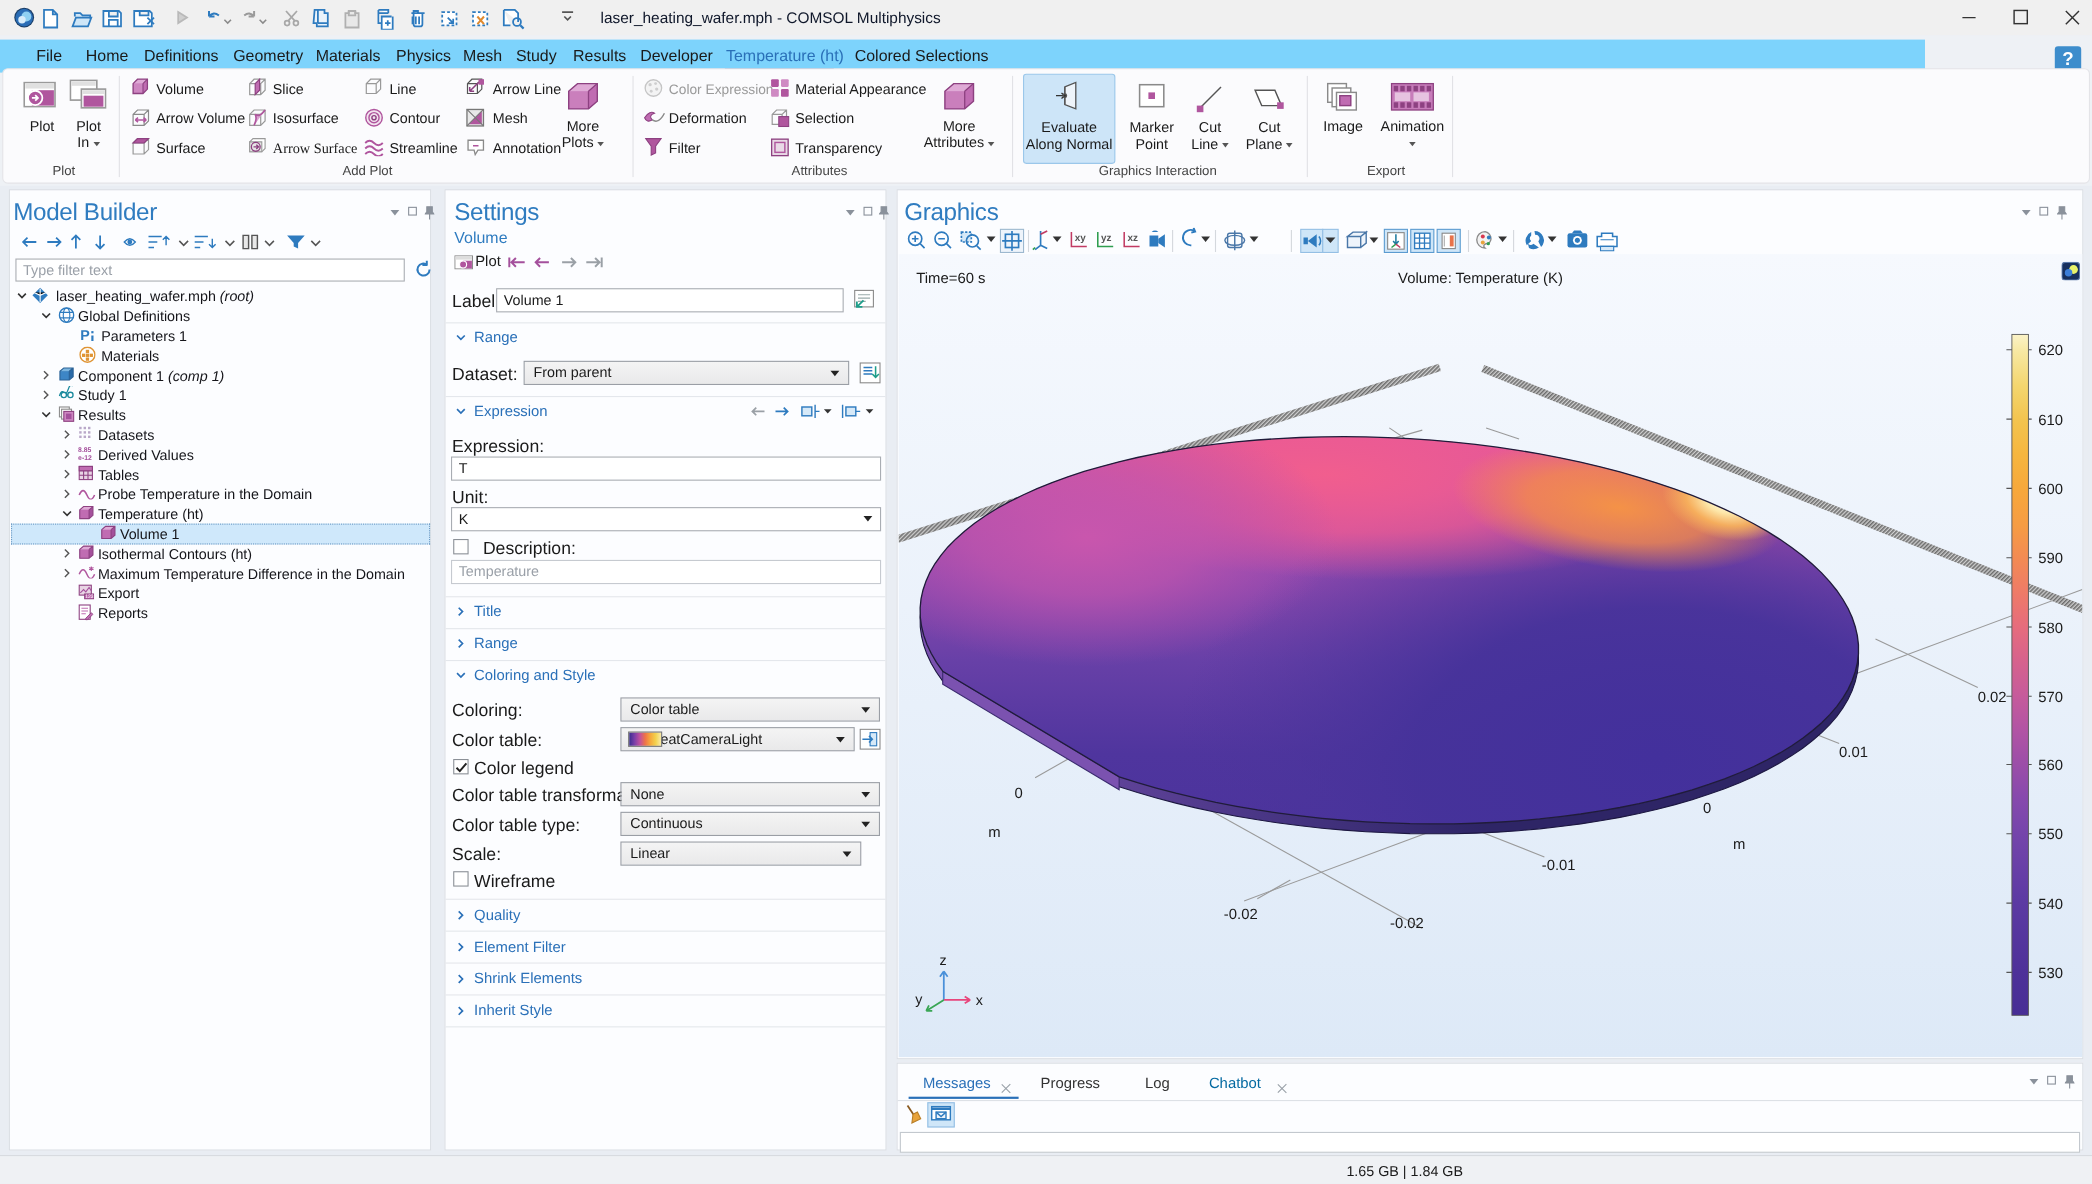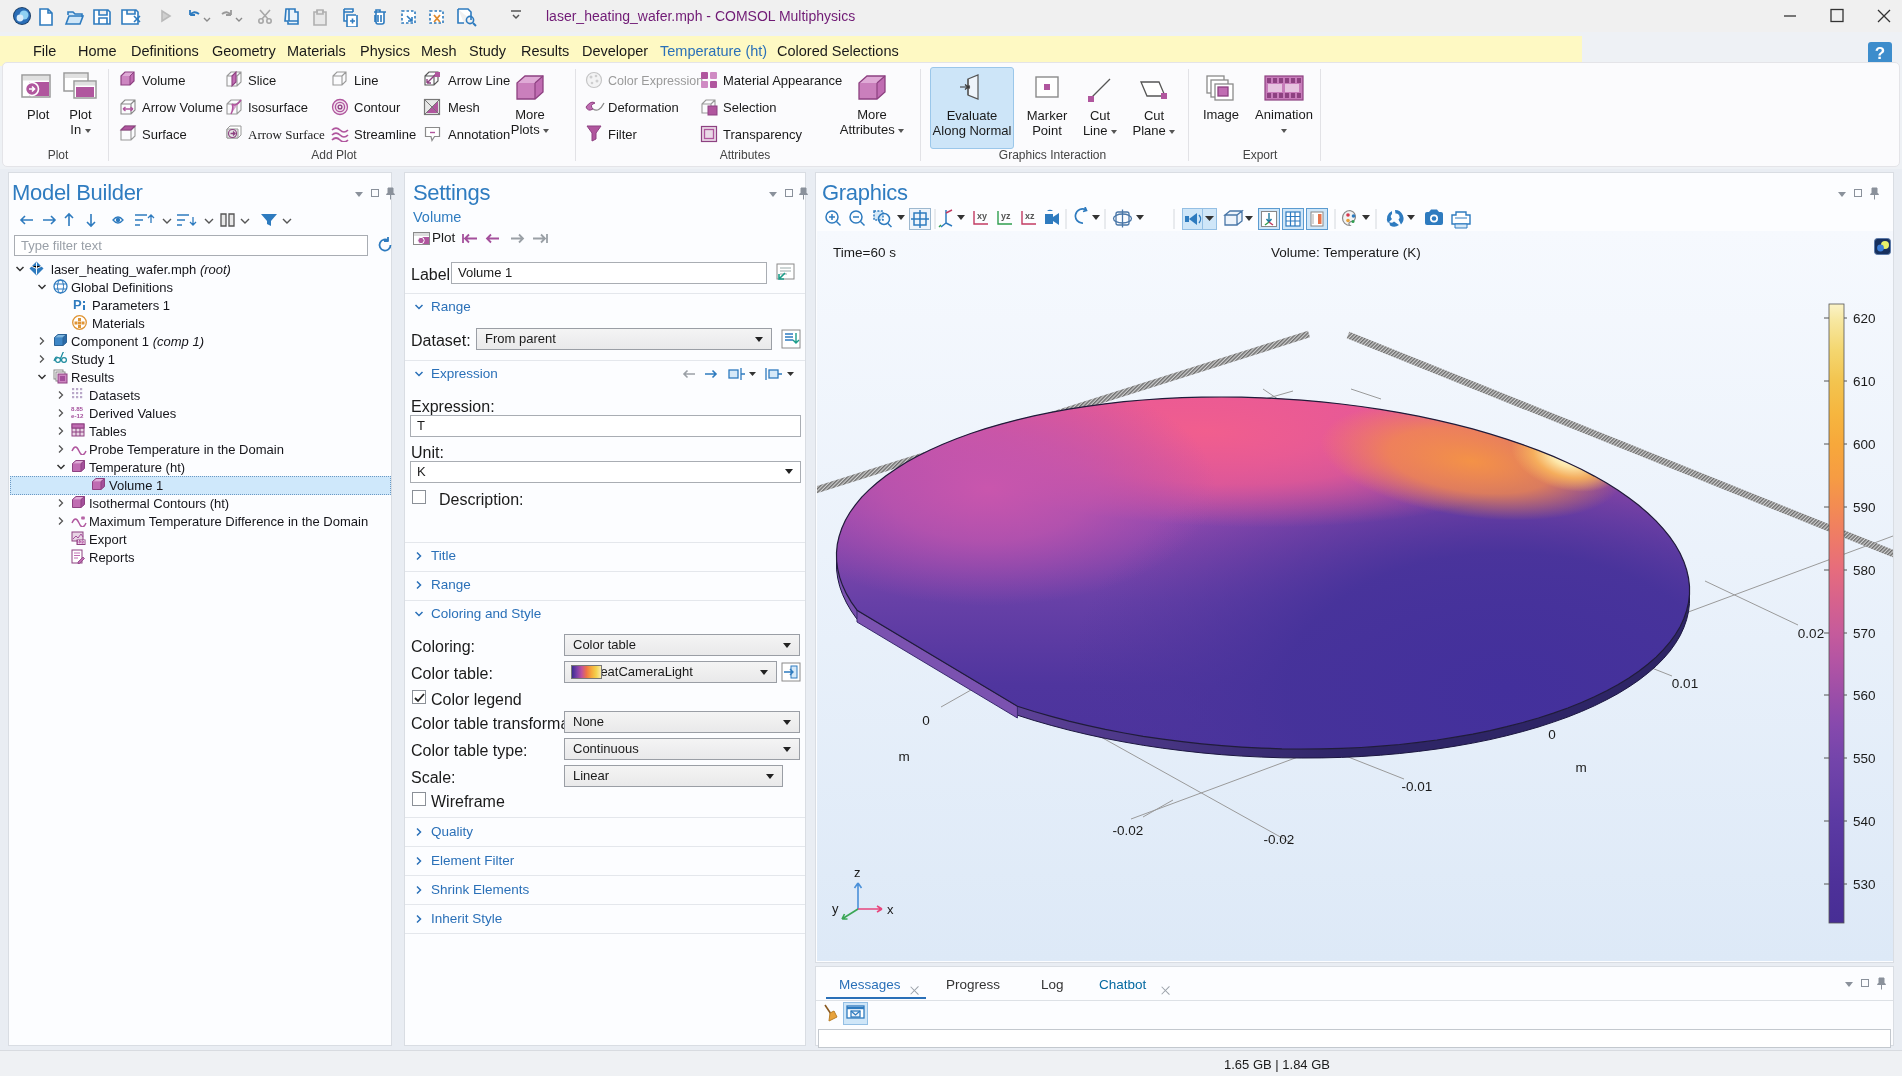--- a/index.html
+++ b/index.html
@@ -1,20 +1,20 @@
 <!DOCTYPE html>
 <html><head>
 <meta charset="utf-8">
 <style>
 html,body{margin:0;padding:0;width:1902px;height:1076px;overflow:hidden;
  font-family:"Liberation Sans",sans-serif;background:#eef1f5;}
 *{box-sizing:border-box;}
 .abs{position:absolute;}
 #titlebar{position:absolute;left:0;top:0;width:1902px;height:32px;background:#f0f0f0;}
-#menubar{position:absolute;left:0;top:36px;width:1582px;height:30px;background:#fef9c3;}
+#menubar{position:absolute;left:0;top:36px;width:1750px;height:30px;background:#7dd3fc;}
 .menuitem{position:absolute;top:0;height:30px;line-height:30px;font-size:14.5px;color:#1a1a1a;}
 #ribbon{position:absolute;left:2px;top:62px;width:1898px;height:105px;background:#fbfbfd;
  border:1px solid #e4e4e8;border-radius:5px;}
 .rsep{position:absolute;top:6px;width:1px;height:92px;background:#e2e2e6;}
 .rlabel{position:absolute;font-size:12px;color:#444;text-align:center;bottom:4px;}
 .rtext{position:absolute;font-size:13px;color:#1a1a1a;white-space:nowrap;}
 .rbig{position:absolute;font-size:13px;color:#1a1a1a;text-align:center;line-height:15px;}
 #main{position:absolute;left:0;top:169px;width:1902px;height:881px;background:#e9edf3;}
 .panel{position:absolute;background:#fcfdff;border:1px solid #d9dde3;}
 .ptitle{position:absolute;top:7px;font-size:22px;color:#2f7cc0;letter-spacing:-0.3px;}
@@ -80,21 +80,21 @@
         <rect x="392" y="4" width="13" height="12" fill="#fff"></rect>
       </g>
       <path d="M396 8 l6 7 m0 -7 l-6 7" stroke="#e08a2e" stroke-width="1.8"></path>
   <path d="M420 2 h10 l3 3 v8 m-13 -11 v14 h6" fill="#fff"></path>
       <circle cx="432" cy="13" r="3.6" stroke="#2e7bbf"></circle>
       <path d="M435 16 l3 3" stroke-width="2"></path>
  </svg>
  <svg class="abs" style="left:508px;top:10px" width="16" height="12" viewBox="0 0 16 12" stroke="#555" fill="none" stroke-width="1.5">
       <path d="M3 1 h10 M5 5 l3 3 3 -3"></path>
     </svg>
- <div class="abs" style="left:546px;top:8px;font-size:14px;color:#701a75;">laser_heating_wafer.mph - COMSOL Multiphysics</div>
+ <div class="abs" style="left:546px;top:8px;font-size:14px;color:#0f172a;">laser_heating_wafer.mph - COMSOL Multiphysics</div>
  <svg class="abs" style="left:1778px;top:8px" width="120" height="16" viewBox="0 0 120 16" stroke="#333" fill="none" stroke-width="1.3">
   <path d="M6 8 h12"></path>
       <rect x="53" y="1.5" width="12" height="12"></rect>
       <path d="M100 2 l12 12 m0 -12 l-12 12"></path>
  </svg>
 </div>
 <div id="menubar">
  <span class="menuitem" style="left:33px;">File</span>
  <span class="menuitem" style="left:78px;">Home</span>
  <span class="menuitem" style="left:131px;">Definitions</span>
@@ -566,20 +566,21 @@
         </g>
         <path d="M106 5 l3.5 4 3.5 -4" fill="#333" stroke="none"></path>
       </svg>
 <div class="flabel" style="left:6px;top:225px;">Expression:</div>
 <div class="tinput" style="left:5px;top:242px;width:391px;height:22px;">T</div>
 <div class="flabel" style="left:6px;top:271px;">Unit:</div>
 <div class="tinput" style="left:5px;top:288px;width:391px;height:22px;">K</div>
 <div class="abs" style="left:380px;top:296px;border-left:4px solid transparent;border-right:4px solid transparent;border-top:5px solid #222;"></div>
 <div class="chk" style="left:7px;top:317px;"></div>
 <div class="flabel" style="left:34px;top:318px;">Description:</div>
+<div class="tinput" style="left:5px;top:336px;width:391px;height:22px;color:#9aa0a8;border-color:#c6cad0;">Temperature</div>
 <div class="hair" style="top:369px;"></div>
 <svg class="abs" style="left:10px;top:378px" width="8" height="10" viewBox="0 0 8 10" fill="none" stroke="#2a70b8" stroke-width="1.5">
         <path d="M2 1.5 L5.5 5 L2 8.5"></path>
       </svg>
 <div class="sechead" style="left:26px;top:375px;">Title</div>
 <div class="hair" style="top:398px;"></div>
 <svg class="abs" style="left:10px;top:407px" width="8" height="10" viewBox="0 0 8 10" fill="none" stroke="#2a70b8" stroke-width="1.5">
         <path d="M2 1.5 L5.5 5 L2 8.5"></path>
       </svg>
 <div class="sechead" style="left:26px;top:404px;">Range</div>

